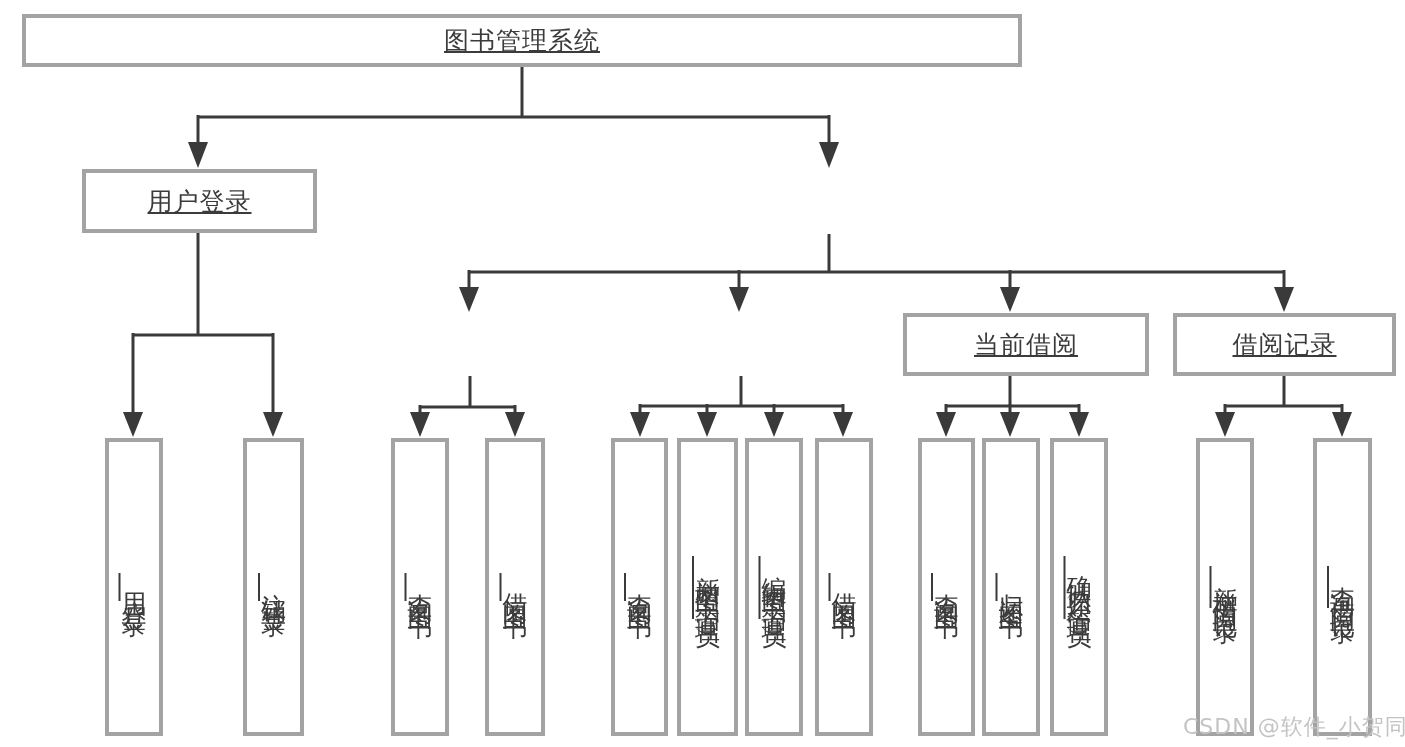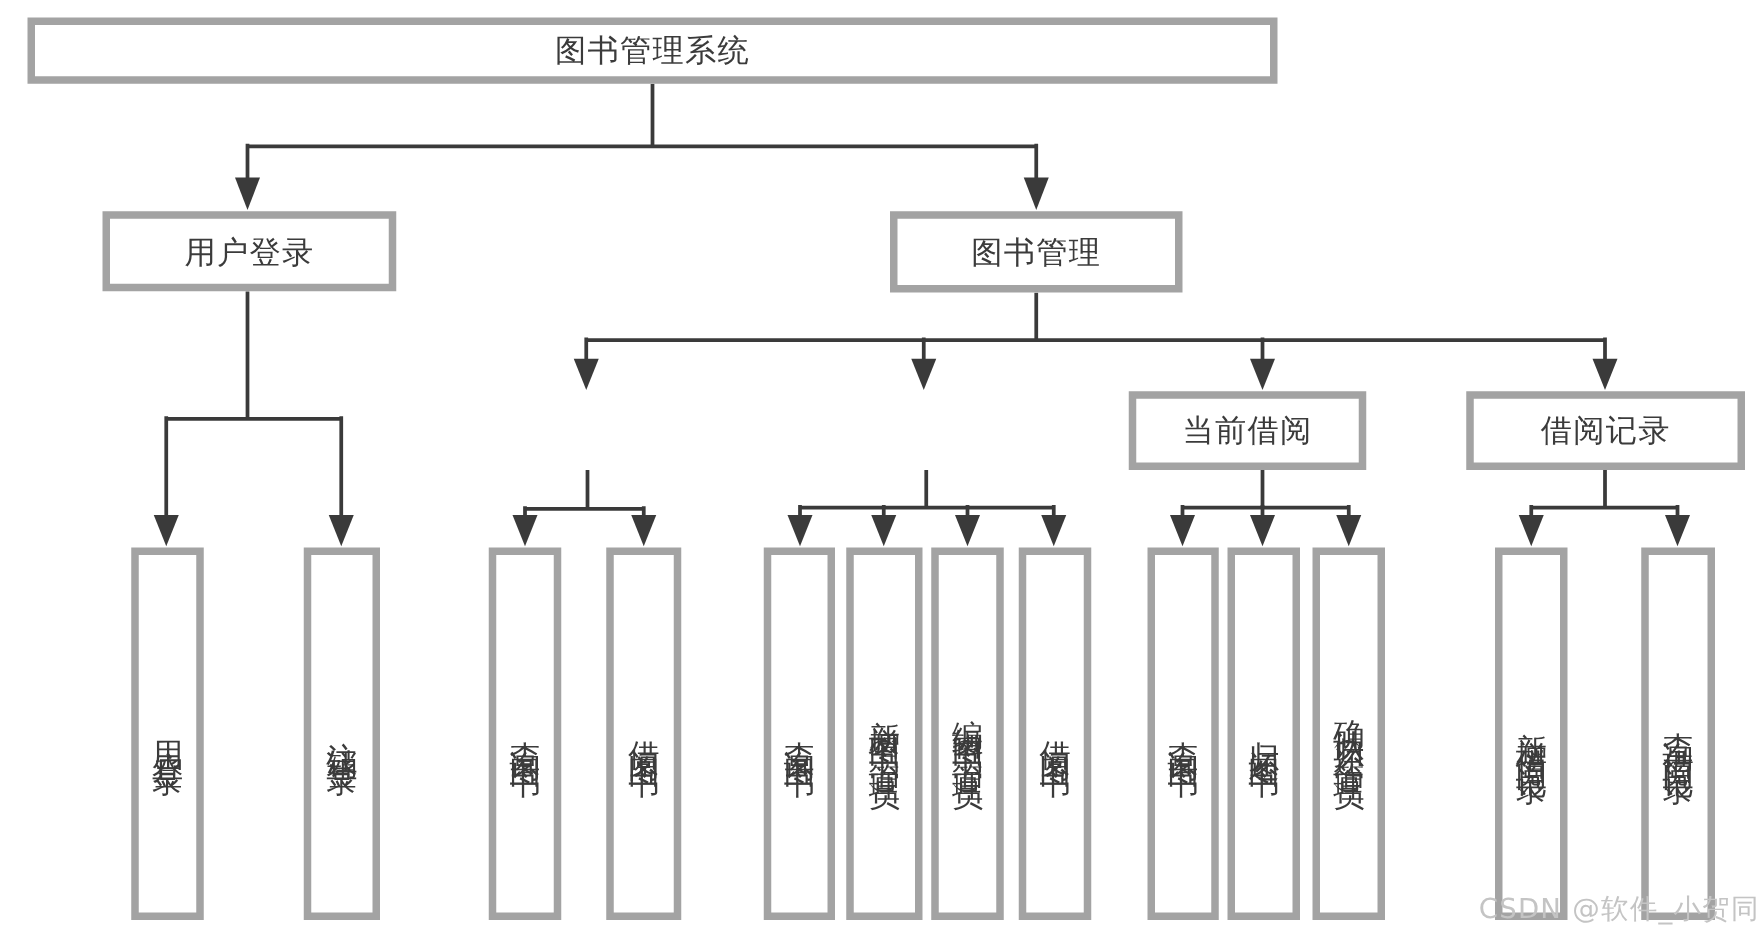--- a/index.html
+++ b/index.html
@@ -18,26 +18,27 @@
   .connectors {
     position: absolute;
     left: 0; top: 0;
     width: 1405px;
     height: 747px;
   }
   .node {
     position: absolute;
     box-sizing: border-box;
     background: #ffffff;
-    border: 6px solid #a3a3a3;
+    border: 4px solid #a3a3a3;
     display: flex;
     align-items: center;
     justify-content: center;
     color: #3b3b3b;
     z-index: 2;
+    text-decoration: underline;
   }
   .node.h span {
     font-size: 25px;
     letter-spacing: 1px;
     white-space: nowrap;
   }
   .node.v span {
     writing-mode: vertical-rl;
     text-orientation: mixed;
     font-size: 25px;
@@ -136,25 +137,22 @@
     </g>
   </svg>
 
   <div class="node h" style="left:22px;top:14px;width:1000px;height:53px">
     <span>图书管理系统</span>
   </div>
 
   <div class="node h" style="left:82px;top:169px;width:235px;height:64px">
     <span>用户登录</span>
   </div>
-  <div class="node h" style="left:712px;top:169px;width:234px;height:65px">
-    <span>图书管理</span>
-  </div>
-
-  <div class="node h" style="left:903px;top:313px;width:190px;height:63px">
+
+  <div class="node h" style="left:903px;top:313px;width:246px;height:63px">
     <span>当前借阅</span>
   </div>
   <div class="node h" style="left:1173px;top:313px;width:223px;height:63px">
     <span>借阅记录</span>
   </div>
 
   <div class="node v" style="left:105px;top:438px;width:58px;height:298px">
     <span>用户登录</span>
   </div>
   <div class="node v" style="left:243px;top:438px;width:61px;height:298px">

